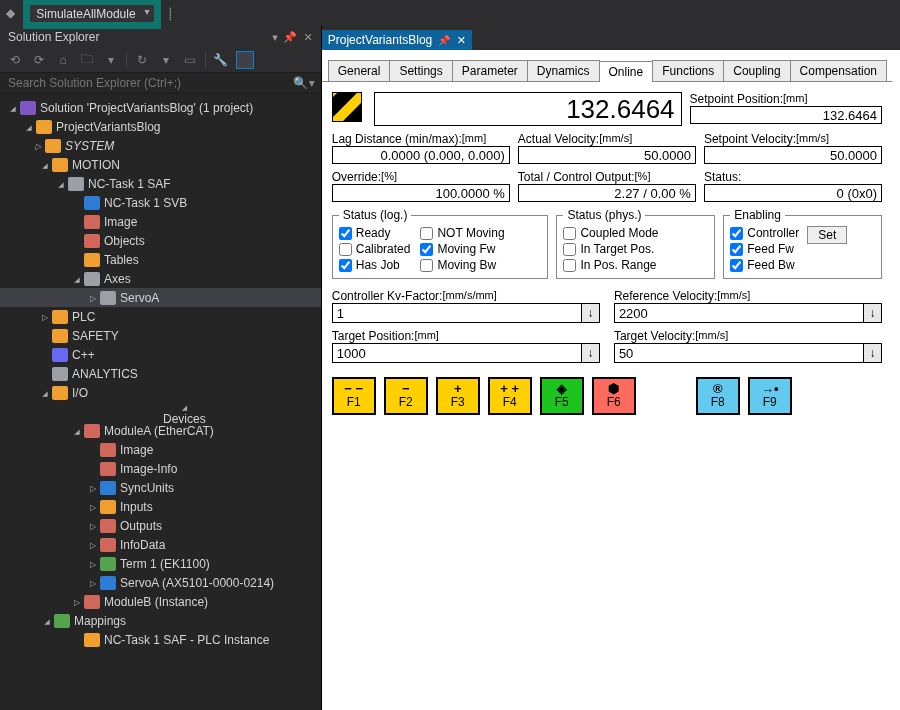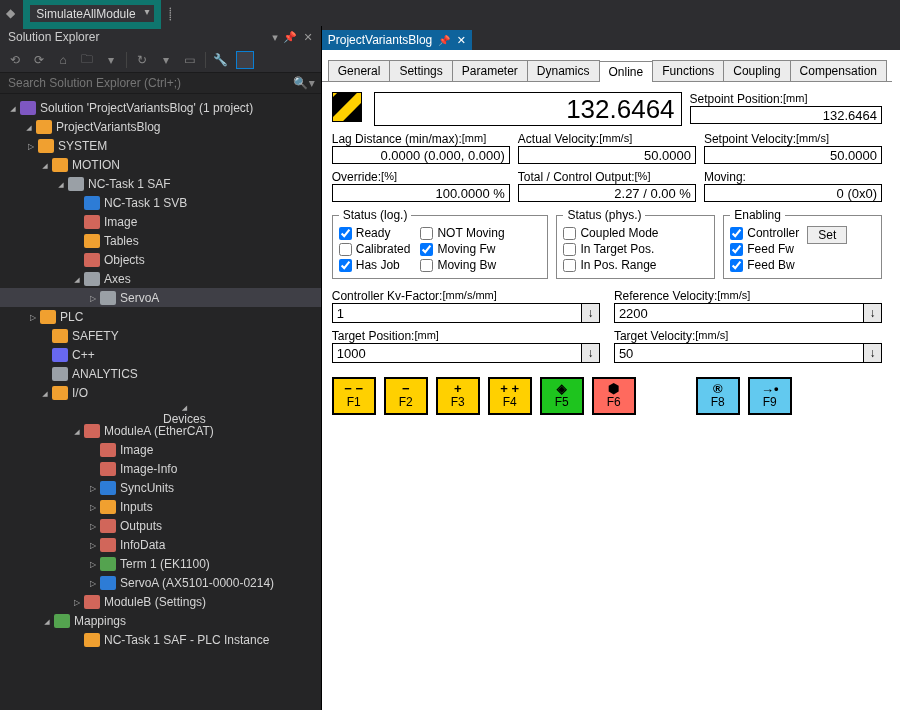--- a/index.html
+++ b/index.html
@@ -123,21 +123,21 @@
         <div class="node" style="padding-left: 6px;">
           <span class="arrow open"></span>
           <span class="ticon" style="background: rgb(126, 87, 194); border-radius: 2px;"></span>
           <span class="label">Solution 'ProjectVariantsBlog' (1 project)</span>
         </div>
         <div class="node" style="padding-left: 22px;">
           <span class="arrow open"></span>
           <span class="ticon" style="background: rgb(240, 160, 48); border-radius: 2px;"></span>
           <span class="label">ProjectVariantsBlog</span>
         </div>
-        <div class="node" style="padding-left: 24px;">
+        <div class="node" style="padding-left: 31px; font-style: italic;">
           <span class="arrow closed"></span>
           <span class="ticon" style="background: rgb(240, 160, 48); border-radius: 2px;"></span>
           <span class="label">SYSTEM</span>
         </div>
         <div class="node" style="padding-left: 38px;">
           <span class="arrow open"></span>
           <span class="ticon" style="background: rgb(240, 160, 48); border-radius: 2px;"></span>
           <span class="label">MOTION</span>
         </div>
         <div class="node" style="padding-left: 54px;">
@@ -150,39 +150,39 @@
           <span class="ticon" style="background: rgb(45, 124, 214); border-radius: 2px;"></span>
           <span class="label">NC-Task 1 SVB</span>
         </div>
         <div class="node" style="padding-left: 70px;">
           <span class="arrow none"></span>
           <span class="ticon" style="background: rgb(209, 102, 90); border-radius: 2px;"></span>
           <span class="label">Image</span>
         </div>
         <div class="node" style="padding-left: 70px;">
           <span class="arrow none"></span>
+          <span class="ticon" style="background: rgb(209, 102, 90); border-radius: 2px;"></span>
+          <span class="label">Objects</span>
+        </div>
+        <div class="node" style="padding-left: 70px;">
+          <span class="arrow none"></span>
           <span class="ticon" style="background: rgb(240, 160, 48); border-radius: 2px;"></span>
           <span class="label">Tables</span>
-        </div>
-        <div class="node" style="padding-left: 70px;">
-          <span class="arrow none"></span>
-          <span class="ticon" style="background: rgb(209, 102, 90); border-radius: 2px;"></span>
-          <span class="label">Objects</span>
         </div>
         <div class="node" style="padding-left: 70px;">
           <span class="arrow open"></span>
           <span class="ticon" style="background: rgb(154, 160, 166); border-radius: 2px;"></span>
           <span class="label">Axes</span>
         </div>
         <div class="node selected" style="padding-left: 86px;">
           <span class="arrow closed"></span>
           <span class="ticon" style="background: rgb(154, 160, 166); border-radius: 2px;"></span>
           <span class="label">ServoA</span>
         </div>
-        <div class="node" style="padding-left: 26px;">
+        <div class="node" style="padding-left: 38px;">
           <span class="arrow closed"></span>
           <span class="ticon" style="background: rgb(240, 160, 48); border-radius: 2px;"></span>
           <span class="label">PLC</span>
         </div>
         <div class="node" style="padding-left: 38px;">
           <span class="arrow none"></span>
           <span class="ticon" style="background: rgb(240, 160, 48); border-radius: 2px;"></span>
           <span class="label">SAFETY</span>
         </div>
         <div class="node" style="padding-left: 38px;">
@@ -246,21 +246,21 @@
           <span class="label">Term 1 (EK1100)</span>
         </div>
         <div class="node" style="padding-left: 86px;">
           <span class="arrow closed"></span>
           <span class="ticon" style="background: rgb(45, 124, 214); border-radius: 2px;"></span>
           <span class="label">ServoA (AX5101-0000-0214)</span>
         </div>
         <div class="node" style="padding-left: 70px;">
           <span class="arrow closed"></span>
           <span class="ticon" style="background: rgb(209, 102, 90); border-radius: 2px;"></span>
-          <span class="label">ModuleB (Settings)</span>
+          <span class="label">ModuleB (Instance)</span>
         </div>
         <div class="node" style="padding-left: 40px;">
           <span class="arrow open"></span>
           <span class="ticon" style="background: rgb(84, 163, 79); border-radius: 2px;"></span>
           <span class="label">Mappings</span>
         </div>
         <div class="node" style="padding-left: 70px;">
           <span class="arrow none"></span>
           <span class="ticon" style="background: rgb(240, 160, 48); border-radius: 2px;"></span>
           <span class="label">NC-Task 1 SAF - PLC Instance</span>
@@ -340,21 +340,21 @@
           </div>
           <div class="cell">
             <div class="field-label">
                 <span>Total / Control Output:</span>
                 <span class="field-unit">[%]</span>
               </div>
             <div class="field-box">2.27 /  0.00 %</div>
           </div>
           <div class="cell">
             <div class="field-label">
-                <span>Moving:</span>
+                <span>Status:</span>
                 <span></span>
               </div>
             <div class="field-box">0 (0x0)</div>
           </div>
         </div>
 
         <div class="row" style="margin-top:6px">
           <fieldset style="flex:1.4">
             <legend>Status (log.)</legend>
             <div class="chk-row">

